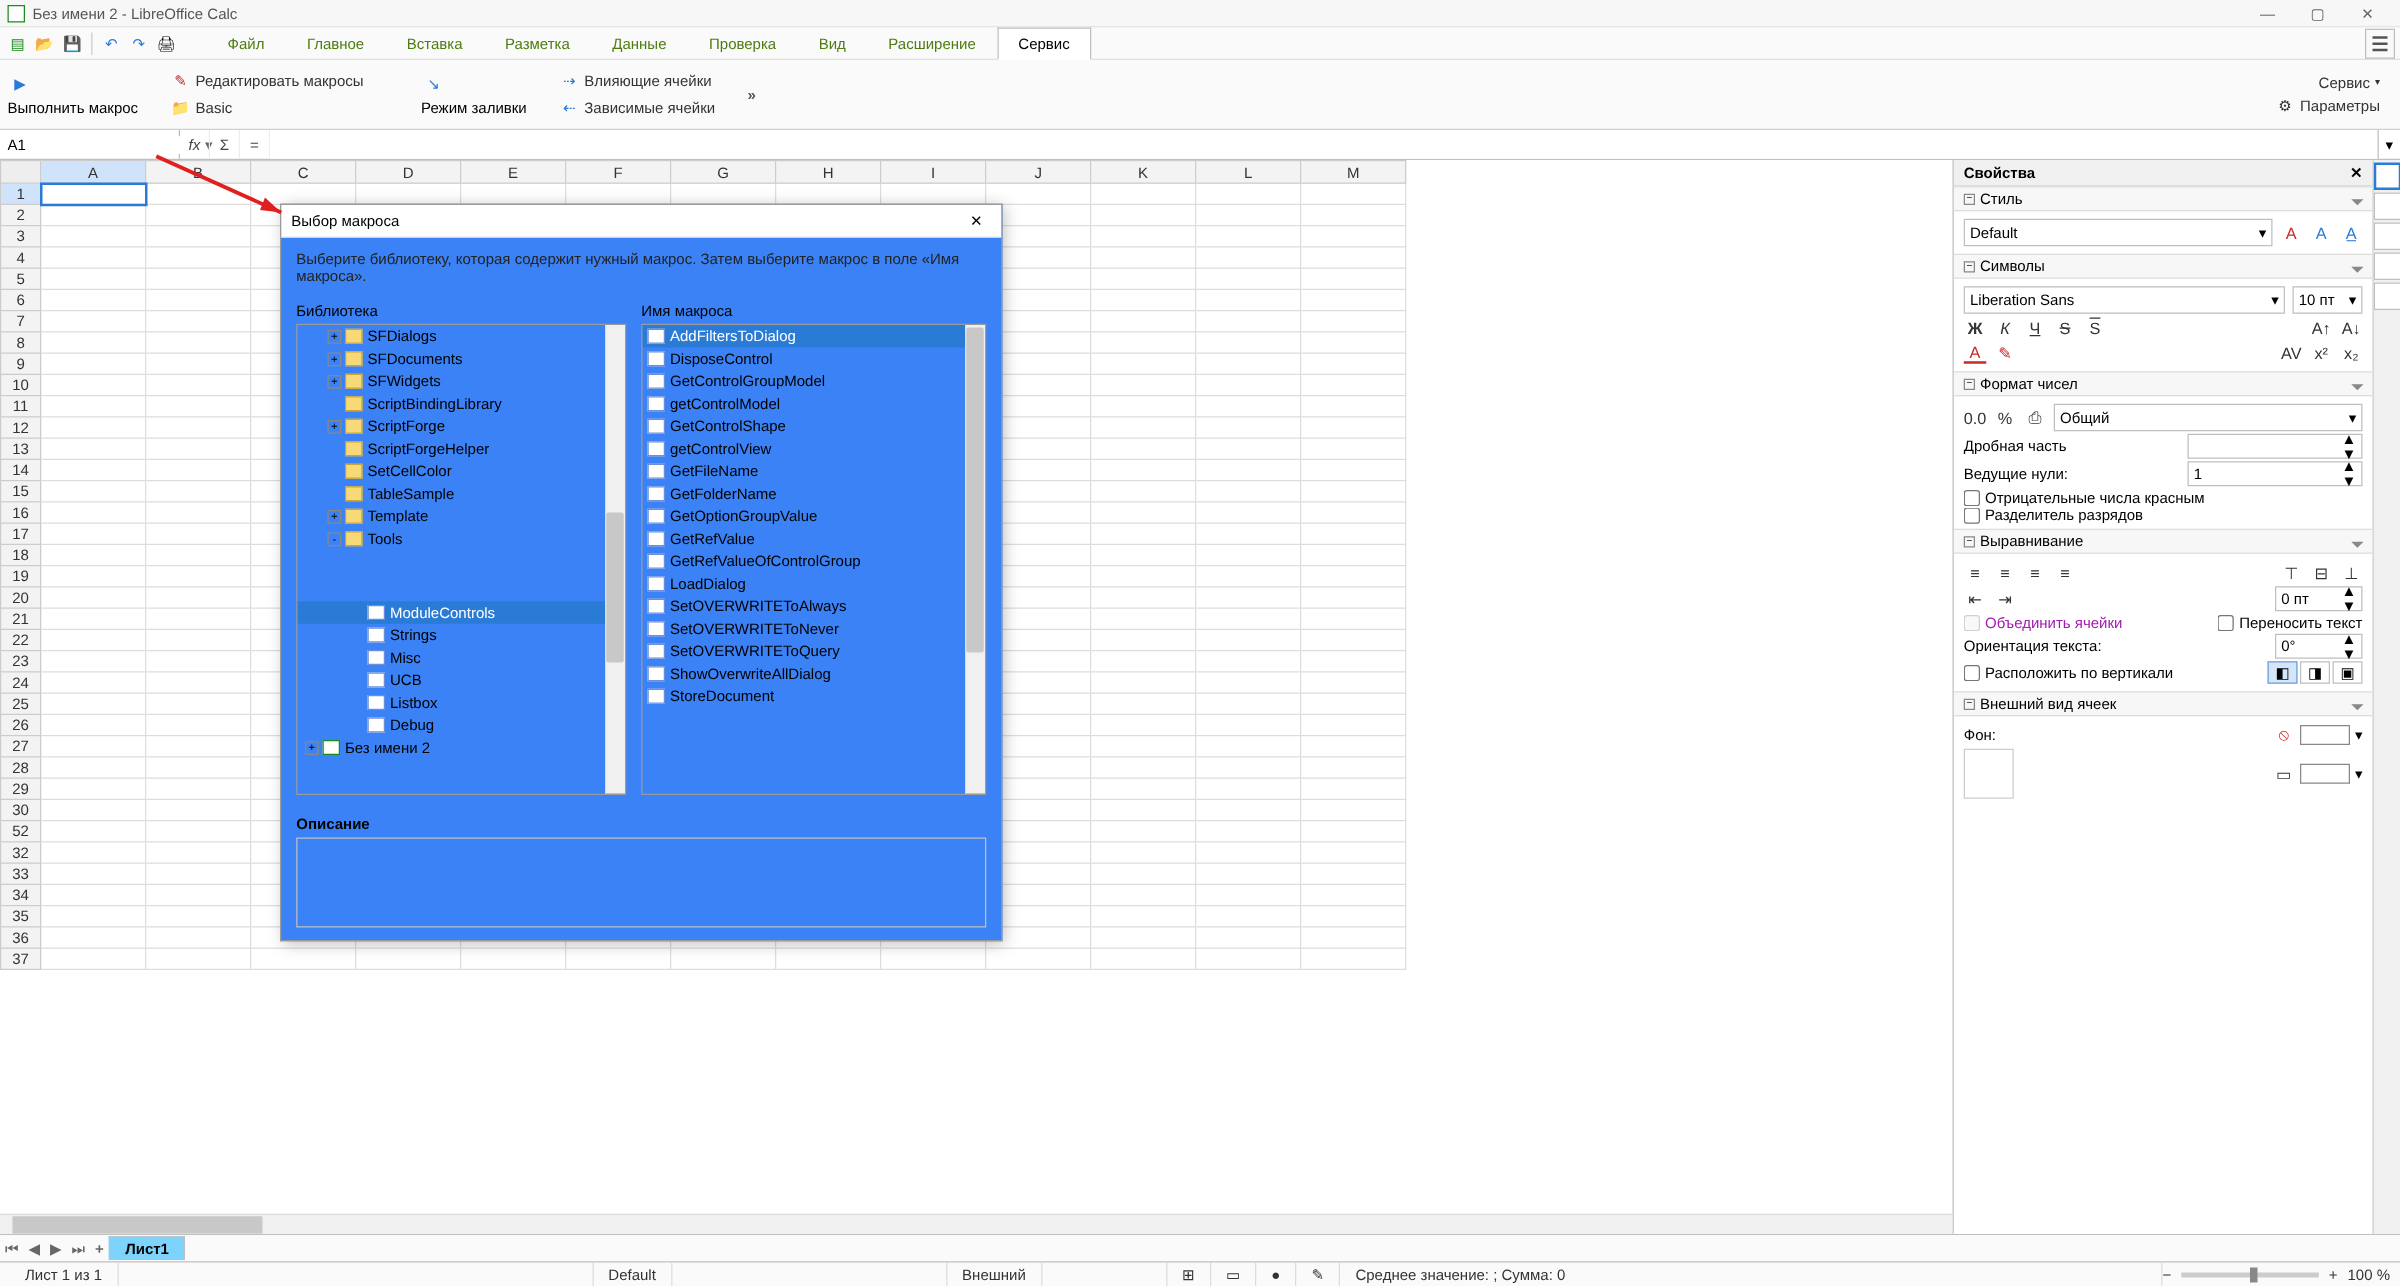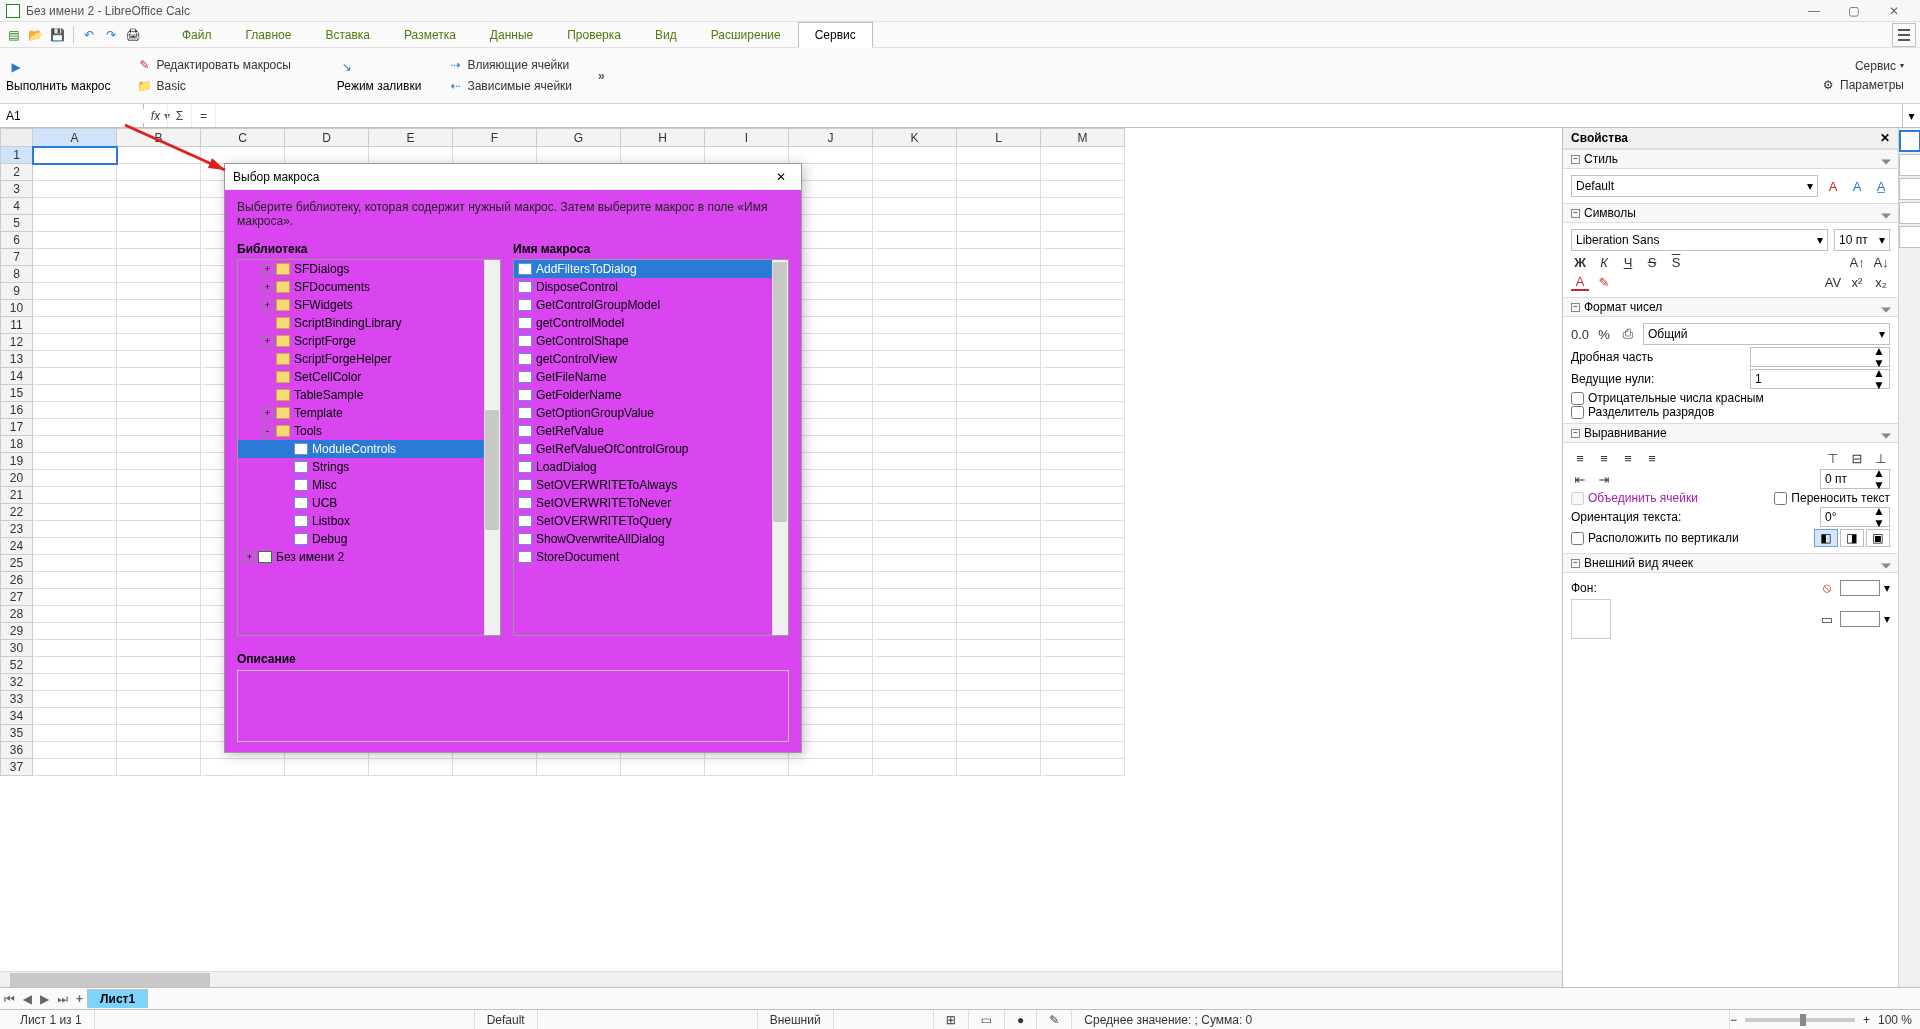--- a/index.html
+++ b/index.html
@@ -84,28 +84,28 @@
 .chk input { width: 13px; height: 13px; }
 .spin { height: 20px; width: 70px; border: 1px solid #bfbfbf; display: flex; align-items: center; padding: 0 4px; justify-content: space-between; }
 .spin .arrows { display: flex; flex-direction: column; font-size: 7px; line-height: 1; }
 .toggle-grp { display: flex; gap: 2px; }
 .toggle { width: 24px; height: 18px; border: 1px solid #bfbfbf; display: flex; align-items: center; justify-content: center; background: #fff; }
 .toggle.active { background: #d6e6fa; border-color: #6a9edc; }
 .bord-preview { width: 40px; height: 40px; border: 1px solid #ccc; }
 .colorswatch { width: 40px; height: 16px; border: 1px solid #888; background: #fff; }
 
 
-.dialog { position: absolute; left: 224px; top: 163px; width: 578px; height: 590px; background: #d946ef; border: 1px solid #9a9a9a; box-shadow: 2px 2px 12px rgba(0,0,0,0.25); display: flex; flex-direction: column; }
+.dialog { position: absolute; left: 224px; top: 163px; width: 578px; height: 590px; background: #3b82f6; border: 1px solid #9a9a9a; box-shadow: 2px 2px 12px rgba(0,0,0,0.25); display: flex; flex-direction: column; }
 .dlg-title { height: 26px; display: flex; align-items: center; padding: 0 8px; background: #fff; border-bottom: 1px solid #eee; }
 .dlg-title .x { margin-left: auto; width: 24px; height: 24px; display: flex; align-items: center; justify-content: center; }
 .dlg-body { padding: 10px 12px; flex: 1; display: flex; flex-direction: column; }
 .dlg-desc { color: #222; margin-bottom: 14px; max-width: 540px; }
 .dlg-cols { display: flex; gap: 12px; flex: 1; min-height: 0; }
 .dlg-col { display: flex; flex-direction: column; min-height: 0; }
-.dlg-col h4 { font-weight: bold; margin-bottom: 3px; }
+.dlg-col h4 { font-weight: normal; margin-bottom: 3px; }
 .listbox { border: 1px solid #9a9a9a; flex: 1; overflow: hidden; position: relative; }
 .listbox .scroll { position: absolute; right: 0; top: 0; bottom: 0; width: 16px; background: #f0f0f0; border-left: 1px solid #ddd; }
 .listbox .thumb { position: absolute; right: 1px; width: 14px; background: #c8c8c8; border-radius: 2px; }
 .tree-item, .list-item { height: 18px; display: flex; align-items: center; padding-left: 4px; white-space: nowrap; }
 .tree-item .exp { width: 11px; height: 11px; border: 1px solid #888; display: inline-flex; align-items: center; justify-content: center; font-size: 9px; margin-right: 3px; line-height: 1; }
 .tree-item .noexp { width: 11px; margin-right: 3px; }
 .tree-item .fico, .list-item .fico { width: 14px; height: 12px; margin-right: 4px; display: inline-block; }
 .folder { background: #f8d978; border: 1px solid #cba533; }
 .module { background: #fff; border: 1px solid #6a8edc; }
 .doc { background: #fff; border: 1px solid #1a8a1a; }
@@ -1206,21 +1206,21 @@
               <div class="tree-item" style="padding-left: 24px;">
                 <span class="exp">+</span>
                 <span class="fico folder"></span>
                 <span>Template</span>
               </div>
               <div class="tree-item" style="padding-left: 24px;">
                 <span class="exp">-</span>
                 <span class="fico folder"></span>
                 <span>Tools</span>
               </div>
-              <div class="tree-item selected-row" style="padding-left: 42px;">
+              <div class="tree-item selected-row" style="padding-left: 42px; margin-top: 41px;">
                 <span class="noexp"></span>
                 <span class="fico module"></span>
                 <span>ModuleControls</span>
               </div>
               <div class="tree-item" style="padding-left: 42px;">
                 <span class="noexp"></span>
                 <span class="fico module"></span>
                 <span>Strings</span>
               </div>
               <div class="tree-item" style="padding-left: 42px;">

